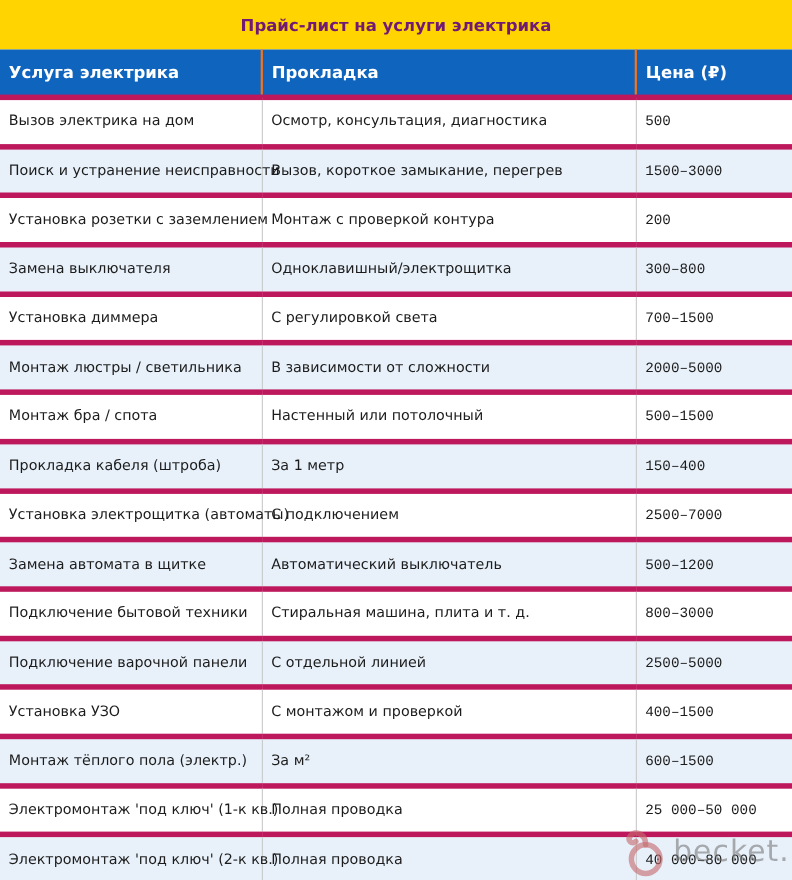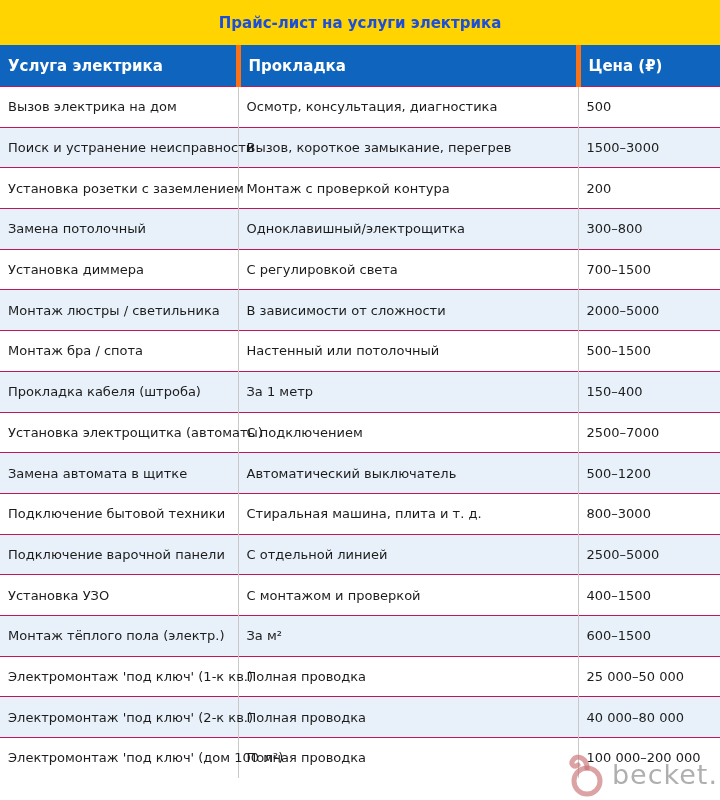--- a/index.html
+++ b/index.html
@@ -8,52 +8,52 @@
     background: #ffffff;
     font-family: "DejaVu Sans", "Liberation Sans", sans-serif;
     position: relative;
   }
   .page { width: 720px; height: 800px; position: relative; }
 
   
   .title-bar {
     height: 45px; background: #FFD400;
     display: flex; align-items: center; justify-content: center;
-    font-size: 15px; font-weight: bold; color: #1d4ed8;
+    font-size: 15px; font-weight: bold; color: #701a75;
   }
 
   
   table.price-table {
     width: 720px; border-collapse: collapse; table-layout: fixed;
   }
   col.c1 { width: 238px; }
   col.c2 { width: 340px; }
   col.c3 { width: 142px; }
 
   thead th {
     background: #0F64BD; color: #ffffff;
     height: 41px; text-align: left; vertical-align: middle;
     padding: 0 0 0 8px; font-size: 15px; font-weight: bold;
-    border-right: 5px solid #f97316;
+    border-right: 2px solid #f97316;
   }
   thead th:last-child { border-right: none; }
 
   tbody td {
     height: 39.7px; vertical-align: middle;
     padding: 0 0 0 8px; font-size: 13px; color: #1c1c1c;
-    border-top: 1px solid #be185d; border-right: 1px solid #c9c9c9;
+    border-top: 5px solid #be185d; border-right: 1px solid #c9c9c9;
     background: transparent; overflow: visible;
   }
   tbody td:last-child { border-right: none; }
   tbody tr:nth-child(even) { background: #E8F1FA; }
   tbody tr:nth-child(odd)  { background: #ffffff; }
 
   
   td .svc { white-space: nowrap; display: inline-block; }
-  td .price { white-space: nowrap; }
+  td .price { white-space: nowrap; font-family: Liberation Mono, monospace; }
 
   
   .watermark {
     position: absolute; right: 2px; bottom: 0px;
     display: flex; align-items: center; pointer-events: none;
   }
   .watermark .wm-text {
     font-size: 27px; letter-spacing: 1px; font-weight: normal;
     color: rgba(110, 110, 110, 0.55);
     line-height: 50px;
@@ -90,21 +90,21 @@
     <td><span class="svc">Поиск и устранение неисправности</span></td>
     <td><span>Вызов, короткое замыкание, перегрев</span></td>
     <td><span class="price">1500–3000</span></td>
   </tr>
         <tr>
     <td><span class="svc">Установка розетки с заземлением</span></td>
     <td><span>Монтаж с проверкой контура</span></td>
     <td><span class="price">200</span></td>
   </tr>
         <tr>
-    <td><span class="svc">Замена потолочный</span></td>
+    <td><span class="svc">Замена выключателя</span></td>
     <td><span>Одноклавишный/электрощитка</span></td>
     <td><span class="price">300–800</span></td>
   </tr>
         <tr>
     <td><span class="svc">Установка диммера</span></td>
     <td><span>С регулировкой света</span></td>
     <td><span class="price">700–1500</span></td>
   </tr>
         <tr>
     <td><span class="svc">Монтаж люстры / светильника</span></td>

